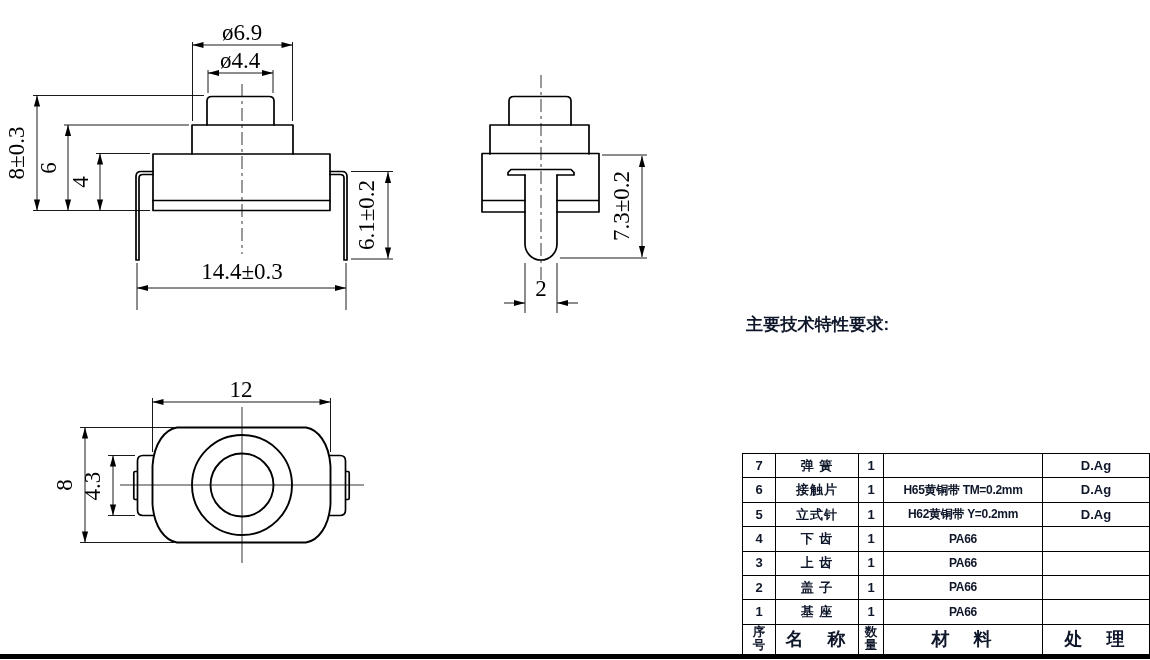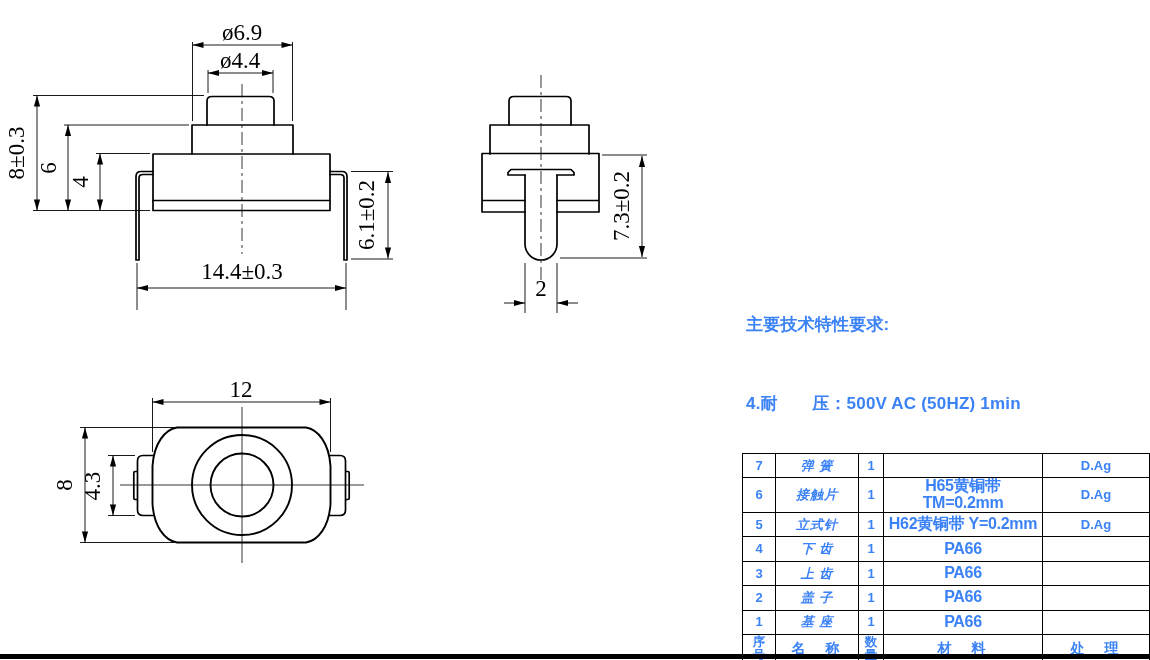--- a/index.html
+++ b/index.html
@@ -1,38 +1,38 @@
 <!DOCTYPE html>
 <html><head>
 <meta charset="utf-8">
 <style>
   html,body{margin:0;padding:0;background:#fff;}
   .sheet{position:relative;width:1150px;height:660px;background:#ffffff;overflow:hidden;
-         font-family:"Liberation Sans","DejaVu Sans",sans-serif;color:#3b82f6;}
+         font-family:"Liberation Sans","DejaVu Sans",sans-serif;color:#0f172a;}
   svg text{font-family:"Liberation Serif","DejaVu Serif",serif;fill:#000;}
   .outline{stroke:#000;stroke-width:1.7;fill:none;stroke-linejoin:round;stroke-linecap:round;}
   .thin{stroke:#000;stroke-width:0.9;fill:none;}
   .cline{stroke:#000;stroke-width:0.8;fill:none;stroke-dasharray:13 4 3 4;}
   .ccross{stroke:#000;stroke-width:0.8;fill:none;}
   .dimtxt{font-size:23px;}
   
   .tech{position:absolute;left:746px;top:262px;font-weight:bold;font-size:17px;
         line-height:25.1px;white-space:pre;letter-spacing:0.2px;}
-  .tech .title{margin-bottom:4px;}
+  .tech .title{margin-bottom:12px;}
   
   .ptable{position:absolute;left:742px;top:453px;}
   table{border-collapse:collapse;table-layout:fixed;width:407px;}
   td{border:1.3px solid #000;text-align:center;vertical-align:middle;
      font-weight:bold;font-size:13px;padding:0;line-height:1.05;overflow:hidden;}
   tbody tr{height:24.4px;}
   tr.hdr{height:30px;}
-  td.mat{font-size:16px;letter-spacing:-0.3px;}
-  td.nm{letter-spacing:1px;font-style:italic;}
+  td.mat{font-size:12px;letter-spacing:-0.3px;}
+  td.nm{letter-spacing:1px;}
   .two{white-space:pre-line;font-size:12.5px;}
-  .hcell{font-size:14px;letter-spacing:3px;font-family:Liberation Mono, monospace;}
+  .hcell{font-size:18px;letter-spacing:3px;}
   .botbar{position:absolute;left:0;top:654px;width:1150px;height:5px;background:#000;}
 </style>
 </head>
 <body>
 
 <div class="sheet">
 
   <svg width="1150" height="660" viewBox="0 0 1150 660">
     <defs>
       <marker id="arr" markerUnits="userSpaceOnUse" markerWidth="12" markerHeight="8" viewBox="0 0 12 8" refX="11.5" refY="4" orient="auto-start-reverse">
@@ -123,21 +123,20 @@
 
       <path class="thin" d="M108,455.5 H135 M108,515.5 H135"></path>
       <line class="thin" x1="113" y1="455.5" x2="113" y2="515.5" marker-start="url(#arr)" marker-end="url(#arr)"></line>
       <text class="dimtxt" transform="translate(100,486) rotate(-90)" text-anchor="middle">4.3</text>
     </g>
   </svg>
 
   
   <div class="tech">
     <div class="title">主要技术特性要求:</div>
-    <div>4.耐　　压：500V AC (50HZ) 1min</div>
     
     
   </div>
 
   
   <div class="ptable">
     <table>
       <colgroup>
         <col style="width:33px">
           <col style="width:83px">

